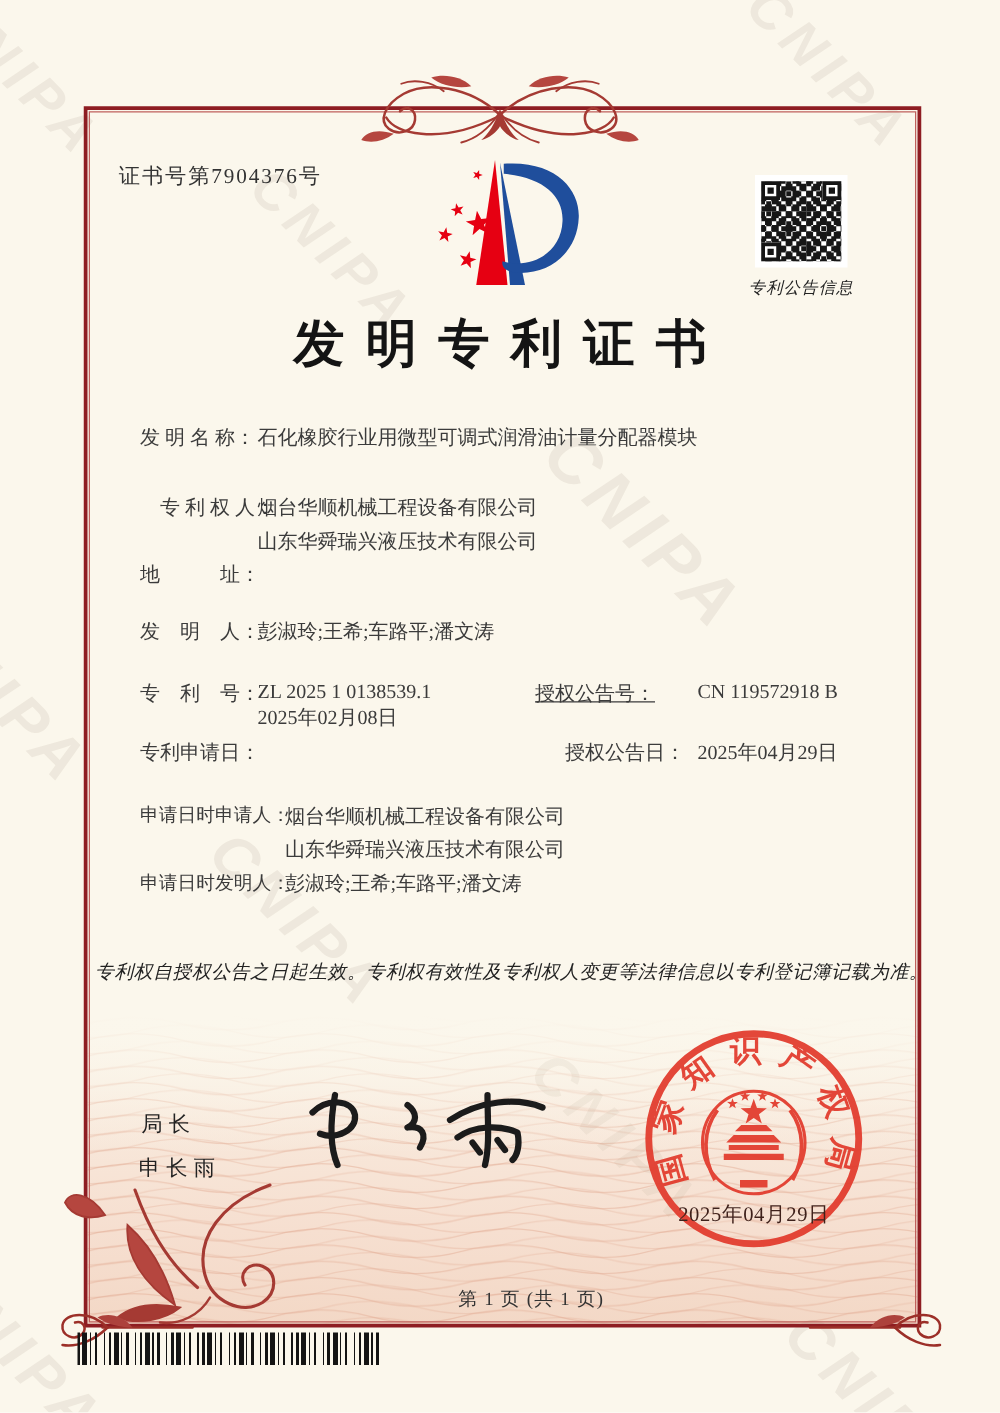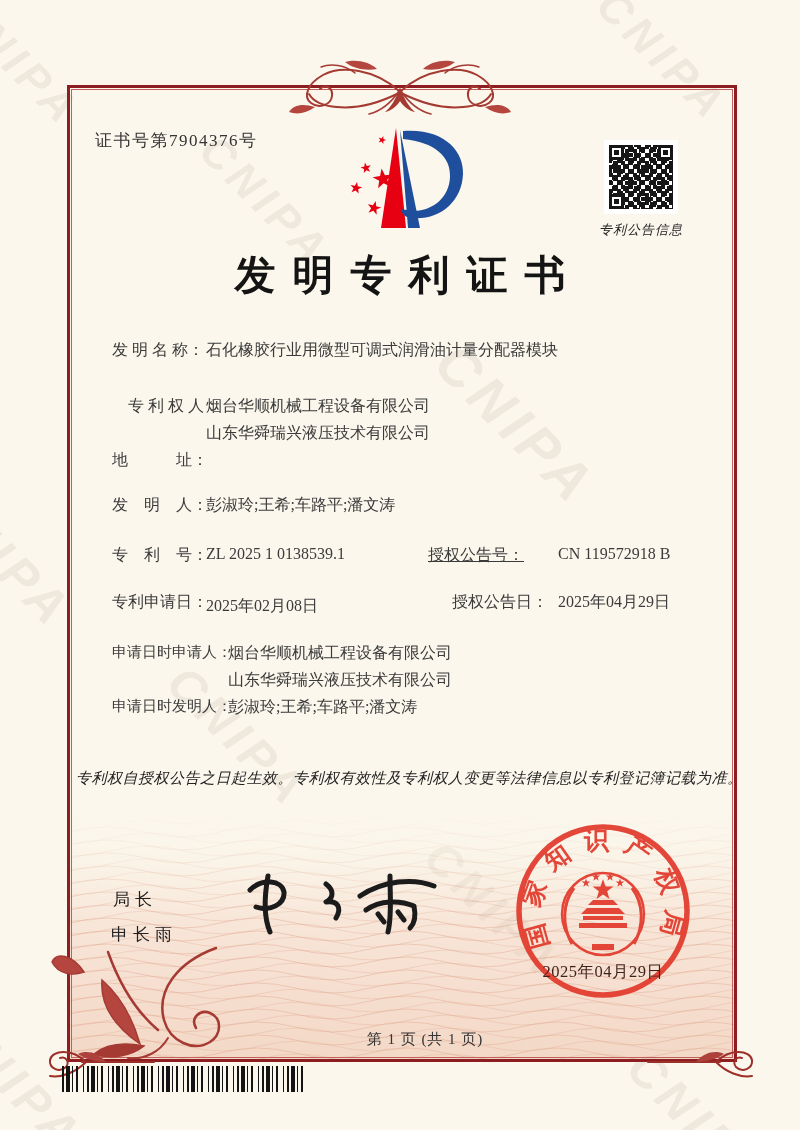--- a/index.html
+++ b/index.html
@@ -179,21 +179,21 @@
 
   <div class="t fl" style="left:112px;top:495px;">发　明　人：</div>
   <div class="t fv" style="left:206px;top:495px;">彭淑玲;王希;车路平;潘文涛</div>
 
   <div class="t fl" style="left:112px;top:545px;">专　利　号：</div>
   <div class="t fv" style="left:206px;top:545px;">ZL 2025 1 0138539.1</div>
   <div class="t fl" style="left:428px;top:545px;text-decoration:underline;">授权公告号：</div>
   <div class="t fv" style="left:558px;top:545px;">CN 119572918 B</div>
 
   <div class="t fl" style="left:112px;top:592px;">专利申请日：</div>
-  <div class="t fv" style="left:206px;top:596px;text-align:right;">2025年02月08日</div>
+  <div class="t fv" style="left:206px;top:564px;text-align:right;">2025年02月08日</div>
   <div class="t fl" style="left:452px;top:592px;">授权公告日：</div>
   <div class="t fv" style="left:558px;top:592px;">2025年04月29日</div>
 
   <div class="t fl small" style="left:112px;top:643px;">申请日时申请人：</div>
   <div class="t fv" style="left:228px;top:643px;">烟台华顺机械工程设备有限公司</div>
   <div class="t fv" style="left:228px;top:670px;">山东华舜瑞兴液压技术有限公司</div>
 
   <div class="t fl small" style="left:112px;top:697px;">申请日时发明人：</div>
   <div class="t fv" style="left:228px;top:697px;">彭淑玲;王希;车路平;潘文涛</div>
 

